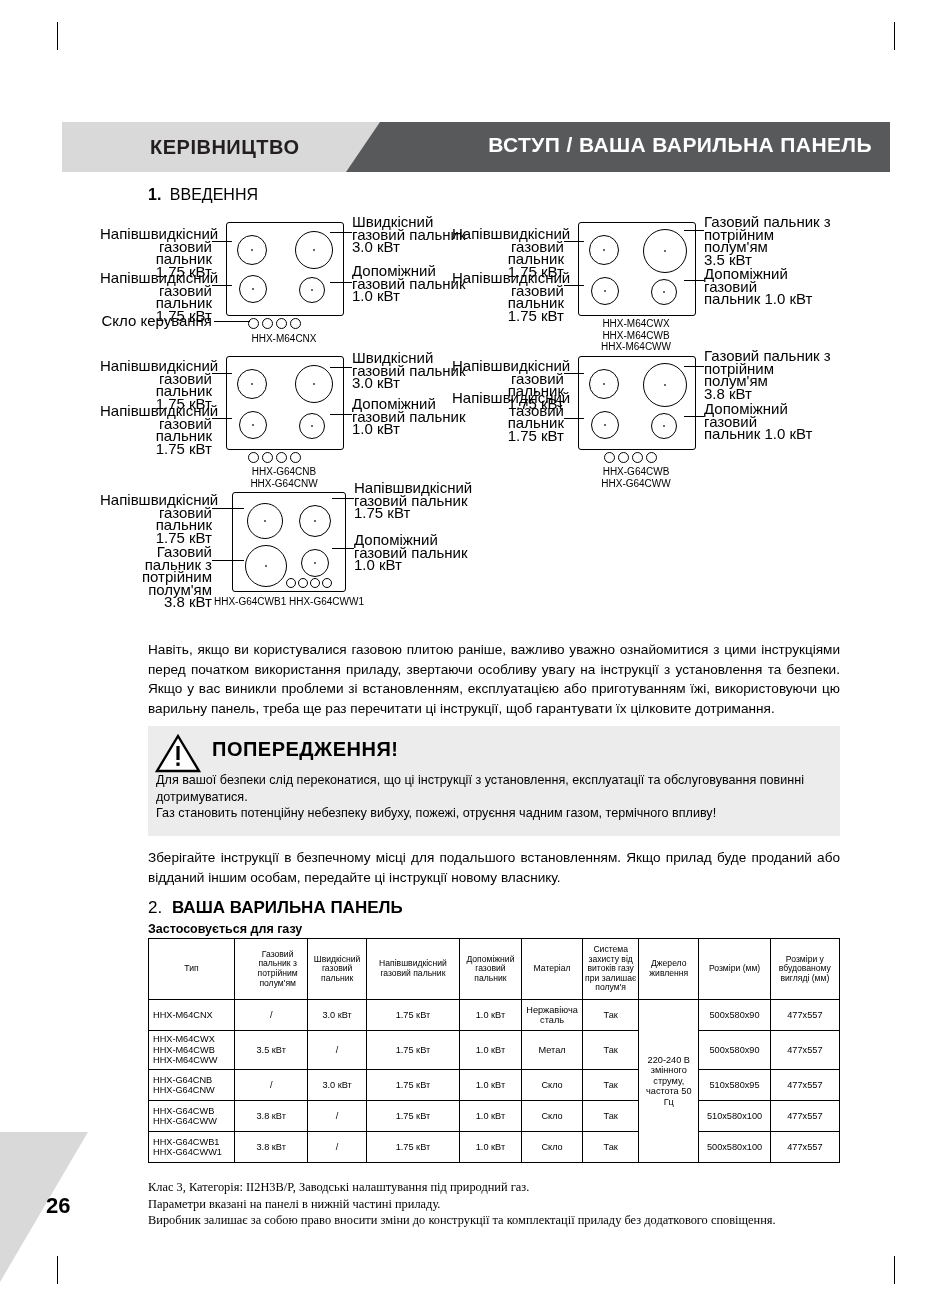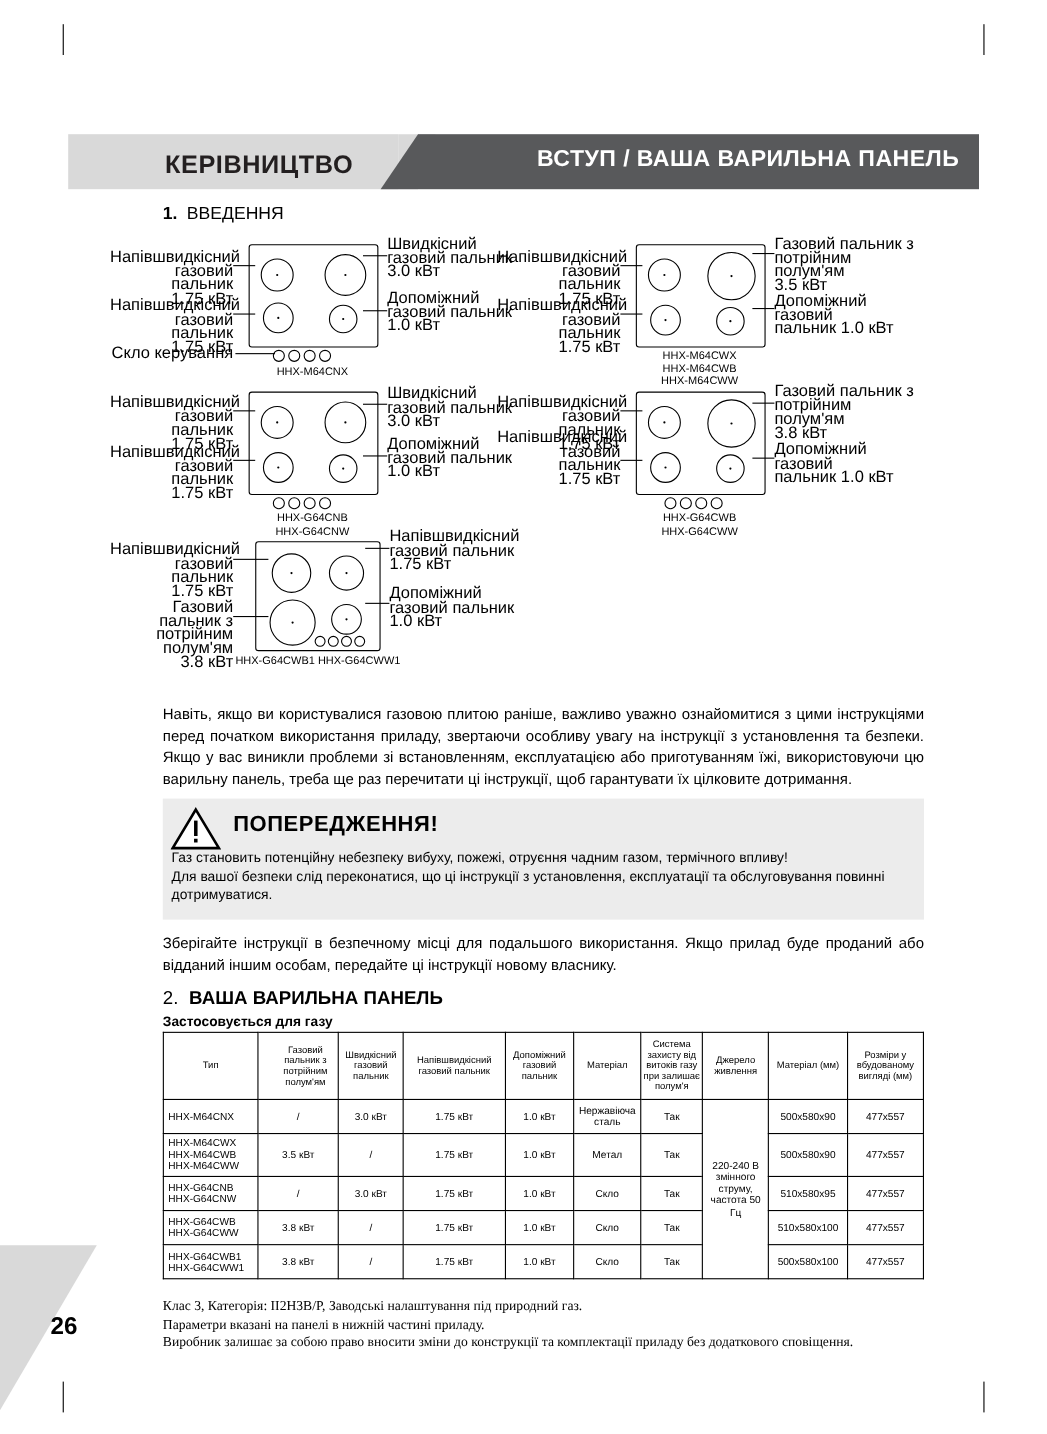--- a/index.html
+++ b/index.html
@@ -26,21 +26,21 @@
   }
   .header .right{
     position:absolute;left:318px;top:0;width:510px;height:50px;
     background:#58595b;
   }
   .header .rightwedge{
     position:absolute;left:284px;top:0;width:0;height:0;
     border-bottom:50px solid #58595b;border-left:34px solid transparent;
   }
   .header .kerivnytstvo{
-    position:absolute;left:88px;top:14px;font-size:23px;font-weight:bold;color:#231f20;
+    position:absolute;left:88px;top:14px;font-size:20px;font-weight:bold;color:#231f20;
     letter-spacing:.5px;
     text-align:center;
   }
   .header .title{
     position:absolute;right:18px;top:11px;font-size:21px;font-weight:bold;color:#fff;
     letter-spacing:.4px;white-space:nowrap;
   }
 
   .sec1{position:absolute;left:148px;top:186px;font-size:16px;}
   .sec1 b{font-weight:bold;}
@@ -264,44 +264,44 @@
   <div class="para" style="left:148px;top:640px;width:692px;">Навіть, якщо ви користувалися газовою плитою раніше, важливо уважно ознайомитися з цими інструкціями перед початком використання приладу, звертаючи особливу увагу на інструкції з установлення та безпеки. Якщо у вас виникли проблеми зі встановленням, експлуатацією або приготуванням їжі, використовуючи цю варильну панель, треба ще раз перечитати ці інструкції, щоб гарантувати їх цілковите дотримання.</div>
 
   <div class="warnbox"></div>
   <svg class="tri" viewBox="0 0 46 40">
     <polygon points="23,3 44,38 2,38" fill="#ffffff" stroke="#000" stroke-width="2.4"></polygon>
     <rect x="21.4" y="13" width="3.2" height="14" fill="#000"></rect>
     <rect x="21.4" y="29.5" width="3.2" height="3.4" fill="#000"></rect>
   </svg>
   <div class="warntitle">ПОПЕРЕДЖЕННЯ!</div>
   <div class="warntext">
+    <div>Для вашої безпеки слід переконатися, що ці інструкції з установлення, експлуатації та обслуговування повинні дотримуватися.</div>
     <div>Газ становить потенційну небезпеку вибуху, пожежі, отруєння чадним газом, термічного впливу!</div>
-    <div>Для вашої безпеки слід переконатися, що ці інструкції з установлення, експлуатації та обслуговування повинні дотримуватися.</div>
-  </div>
-
-  <div class="para" style="left:148px;top:848px;width:692px;">Зберігайте інструкції в безпечному місці для подальшого використання. Якщо прилад буде проданий або відданий іншим особам, передайте ці інструкції новому власнику.</div>
+  </div>
+
+  <div class="para" style="left:148px;top:848px;width:692px;">Зберігайте інструкції в безпечному місці для подальшого встановленням. Якщо прилад буде проданий або відданий іншим особам, передайте ці інструкції новому власнику.</div>
 
   <div class="sec2">
     <span class="n">2.</span>
     <span style="margin-left:5px;">ВАША ВАРИЛЬНА ПАНЕЛЬ</span>
   </div>
   <div class="sec2sub">Застосовується для газу</div>
 
   <table class="spec">
     <tbody>
         <tr>
       <th style="width:92px;height:56px;">Тип</th>
       <th style="width:62px;padding-left:14px;">Газовий пальник з потрійним полум'ям</th>
       <th style="width:58px;">Швидкісний газовий пальник</th>
       <th style="width:96px;border-radius:26px;">Напівшвидкісний газовий пальник</th>
       <th style="width:62px;">Допоміжний газовий пальник</th>
       <th style="width:60px;">Матеріал</th>
       <th style="width:58px;">Система захисту від витоків газу при залишає полум'я</th>
       <th style="width:62px;">Джерело живлення</th>
-      <th style="width:72px;">Матеріал (мм)</th>
+      <th style="width:72px;">Розміри (мм)</th>
       <th style="width:70px;">Розміри у вбудованому вигляді (мм)</th>
     </tr>
     <tr>
       <td class="type" style="height:26px;">HHX-M64CNX</td>
       <td>/</td>
       <td>3.0 кВт</td>
       <td>1.75 кВт</td>
       <td>1.0 кВт</td>
       <td>Нержавіюча сталь</td>
       <td>Так</td>

